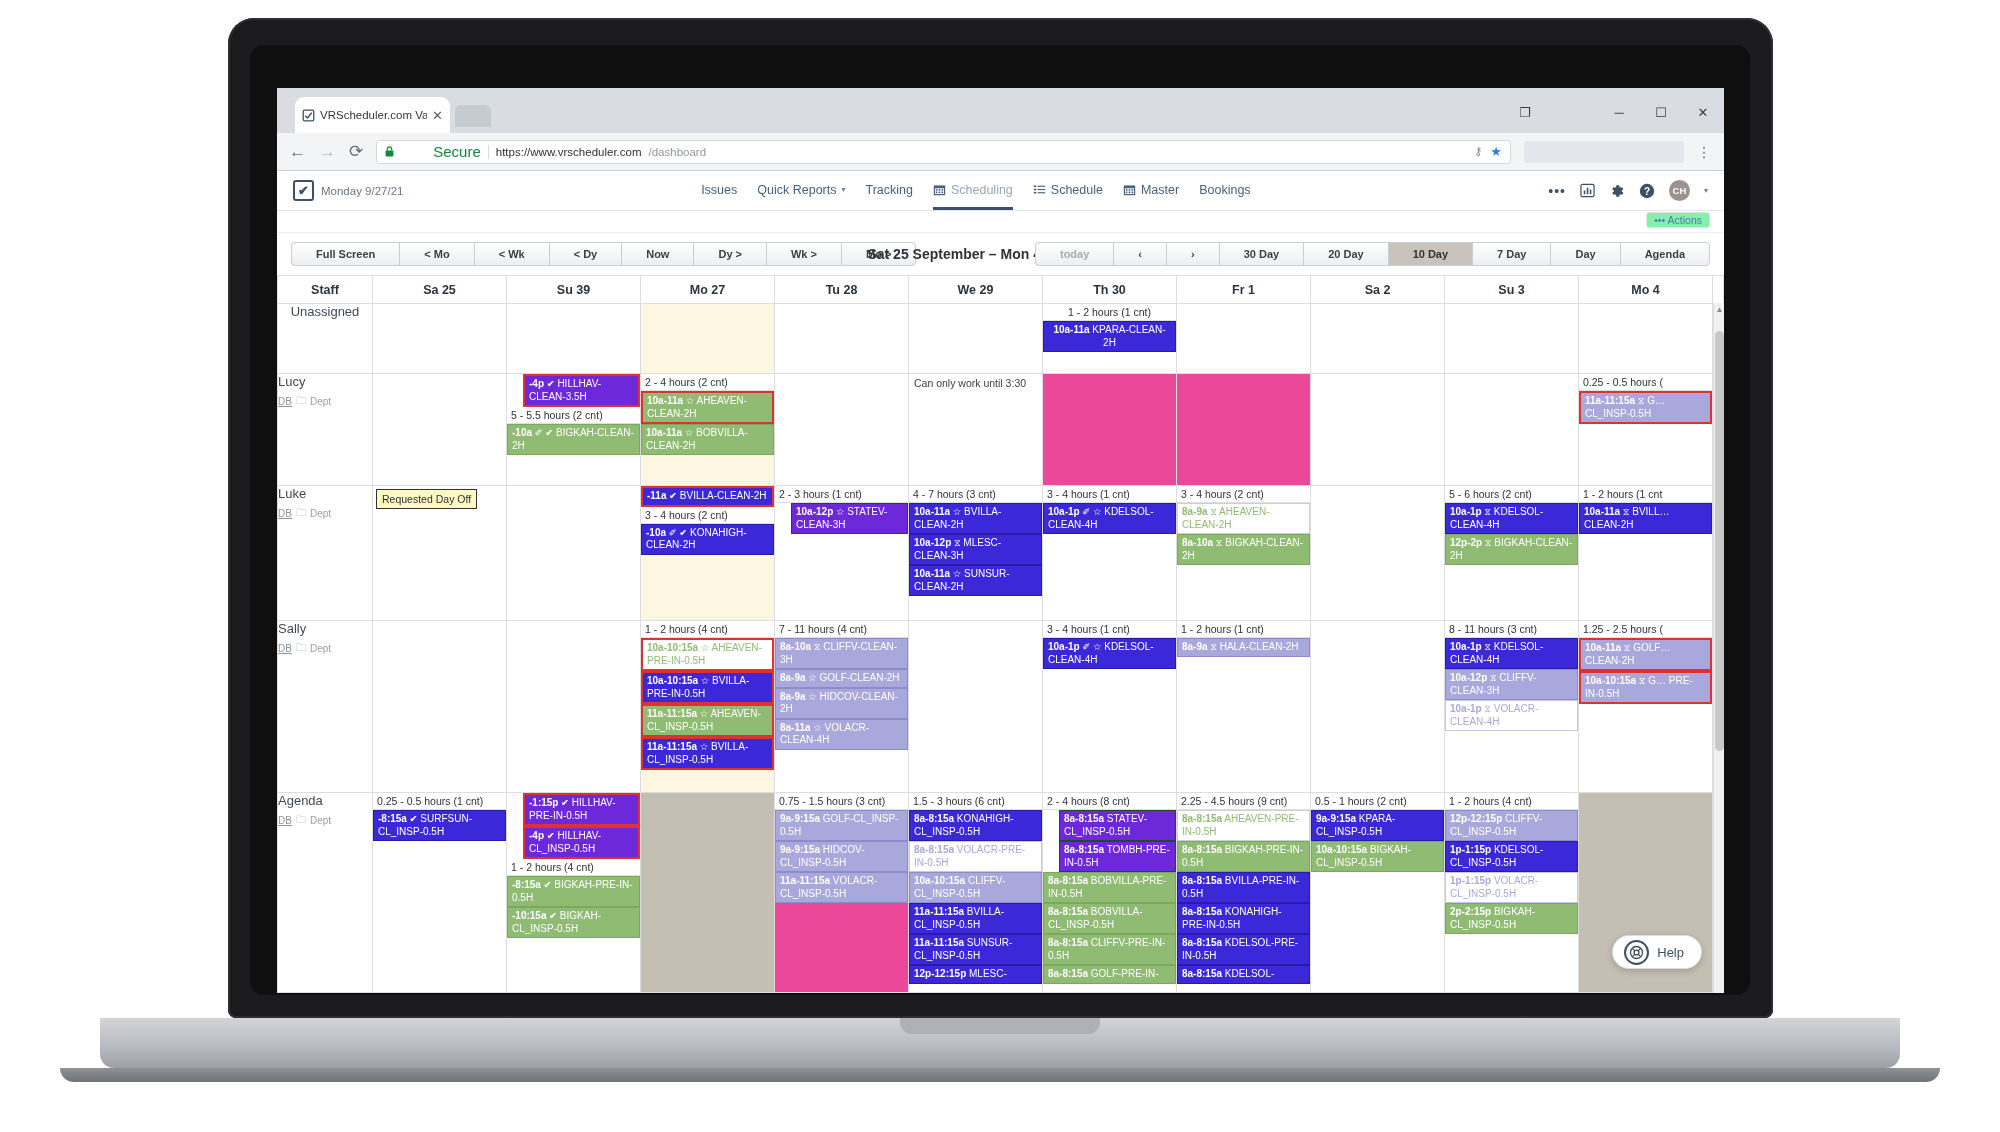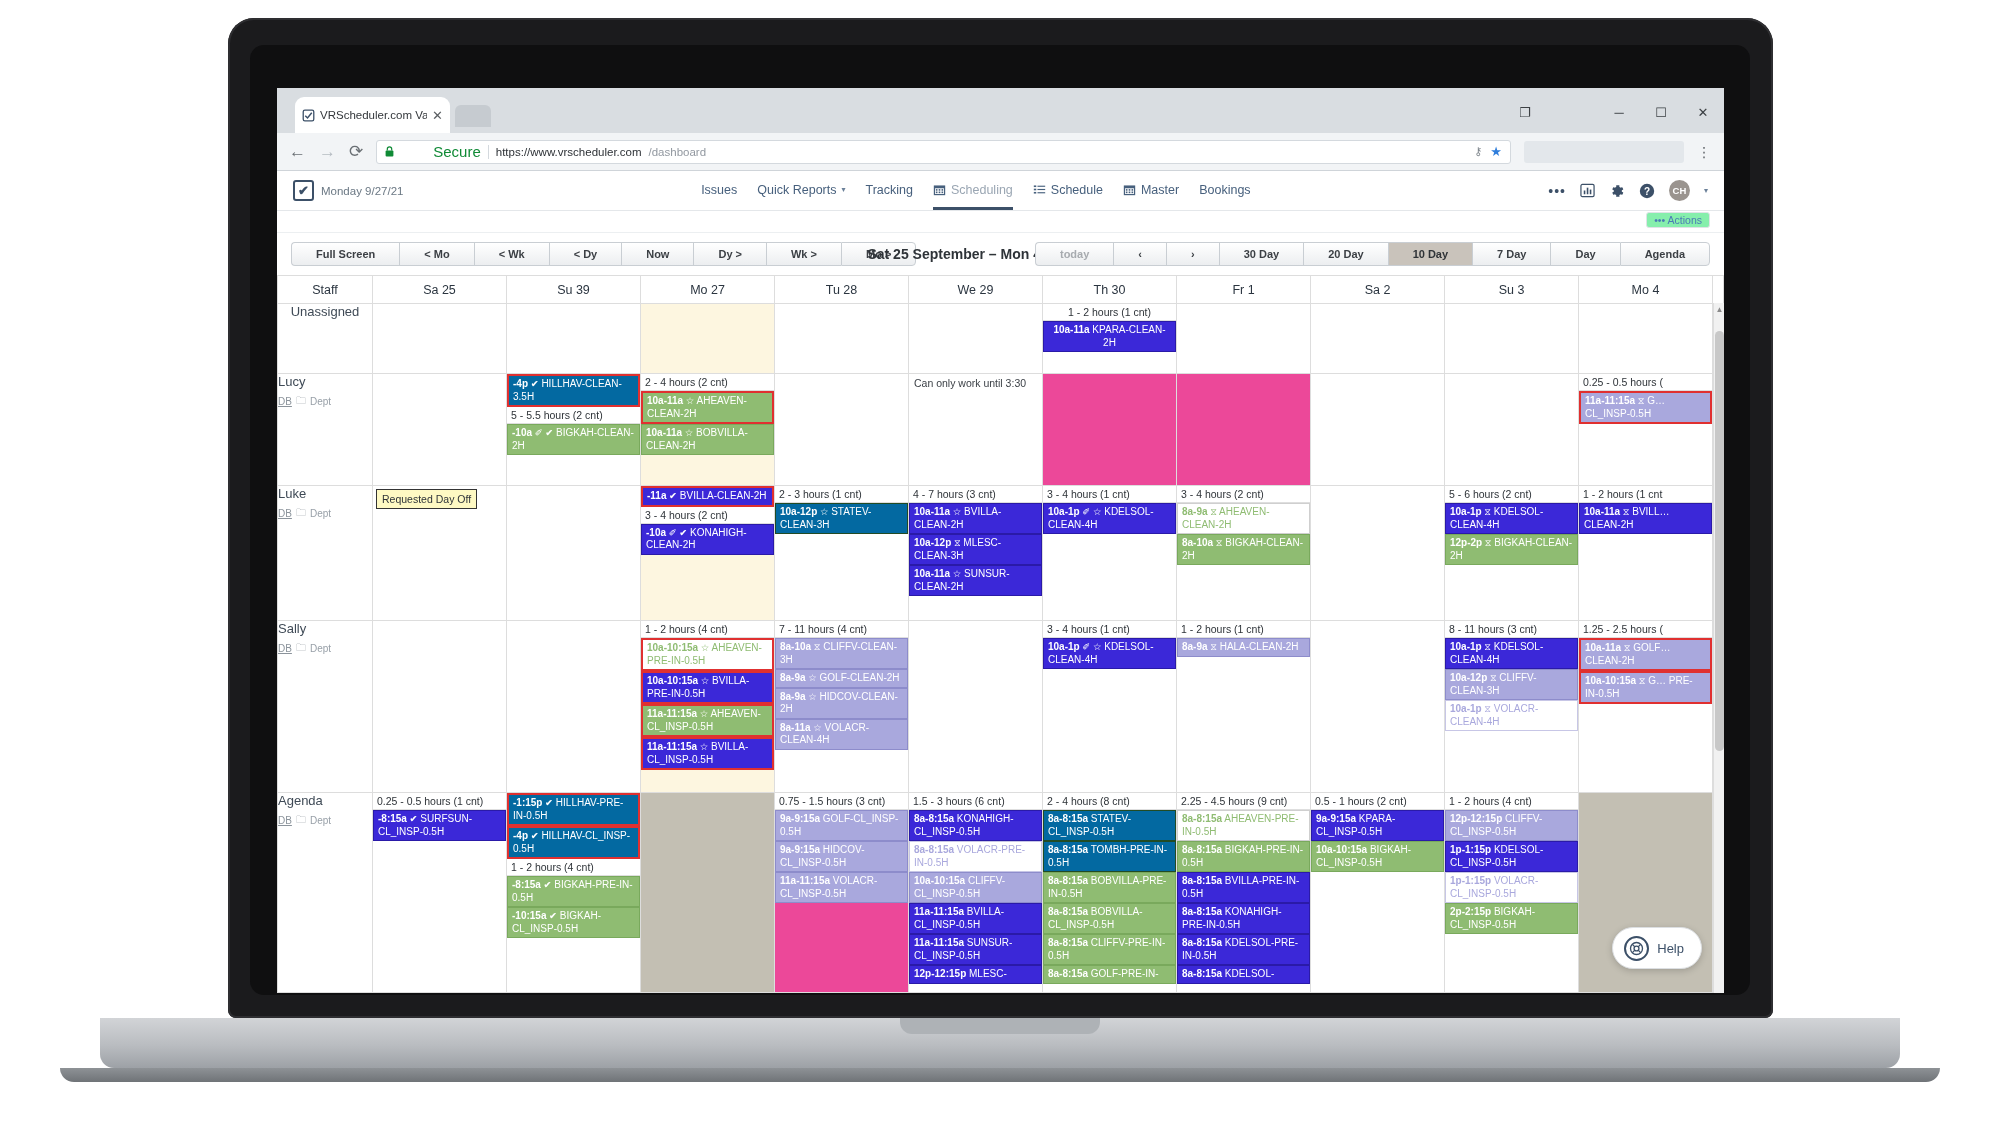--- a/index.html
+++ b/index.html
@@ -153,21 +153,21 @@
   }
   .toolbar-right { margin-left:auto; z-index:2; }
 
   
   .cal-wrap { position:relative; }
   .cal-grid { width:100%; border-collapse:collapse; table-layout:fixed; }
   .cal-grid th, .cal-grid td {
     border:1px solid #dddddd; vertical-align:top; padding:0;
   }
   .cal-grid th {
-    height:28px; font-size:12.5px; color:#2b3540; font-weight:normal;
+    height:28px; font-size:12.5px; color:#2b3540; font-weight:bold;
     background:#fff; text-align:center; vertical-align:middle;
   }
   .col-staff { width:95px; }
 
   .staff-cell { padding:7px 9px; background:#fff; }
   .staff-name { font-size:13px; color:#3f4a56; margin-bottom:4px; }
   .staff-meta { font-size:10px; color:#98a0a8; display:flex; align-items:center; gap:4px; }
   .staff-db { text-decoration:underline; color:#8b939b; cursor:pointer; }
   .folder-ico { color:#8b939b; font-size:10px; }
 
@@ -191,21 +191,21 @@
 
   .ev {
     font-size:10px; line-height:1.25; padding:2px 4px;
     border:1px solid transparent; margin-bottom:0px; overflow:hidden;
     cursor:pointer;
   }
   .ev b { font-weight:bold; }
   .ev-blue     { background:#3b28d8; color:#ffffff; border-color:#2a1aa8; }
   .ev-lblue    { background:#a9a8dd; color:#ffffff; border-color:#8d8ccb; }
   .ev-green    { background:#8fbc72; color:#ffffff; border-color:#79a95c; }
-  .ev-dgreen   { background:#0369a1; color:#ffffff; border-color:#224b24; }
+  .ev-dgreen   { background:#6d28d9; color:#ffffff; border-color:#224b24;margin-left:16px; }
   .ev-white-g  { background:#ffffff; color:#8fbc72; border-color:#cfcfcf; }
   .ev-white-b  { background:#ffffff; color:#a9a8dd; border-color:#c7c6e6; }
   .ev.sel      { border:2px solid #e03030; }
 
   .glyph { font-size:9.5px; }
 
   
   .scroll-track {
     position:absolute; right:0; top:28px; bottom:0; width:11px; background:#f1f1f1;
     border-left:1px solid #dddddd;
@@ -216,21 +216,21 @@
   }
   .scroll-arrow {
     position:absolute; left:1px; width:9px; text-align:center;
     font-size:8px; color:#8a8a8a;
   }
 
   
   .help-bubble {
     position:absolute; right:22px; bottom:24px;
     background:#fff; border:1px solid #dcdfe2; border-radius:22px;
-    height:42px; display:flex; align-items:center; gap:8px;
+    height:34px; display:flex; align-items:center; gap:8px;
     padding:0 17px 0 11px; box-shadow:0 2px 7px rgba(0,0,0,.18);
     cursor:pointer;
   }
   .help-ring {
     width:25px; height:25px; border-radius:50%; border:2px solid #3c5068;
     display:flex; align-items:center; justify-content:center;
     color:#3c5068; font-size:12px;
   }
   .help-text { font-size:13px; color:#3c5068; }
 </style>

